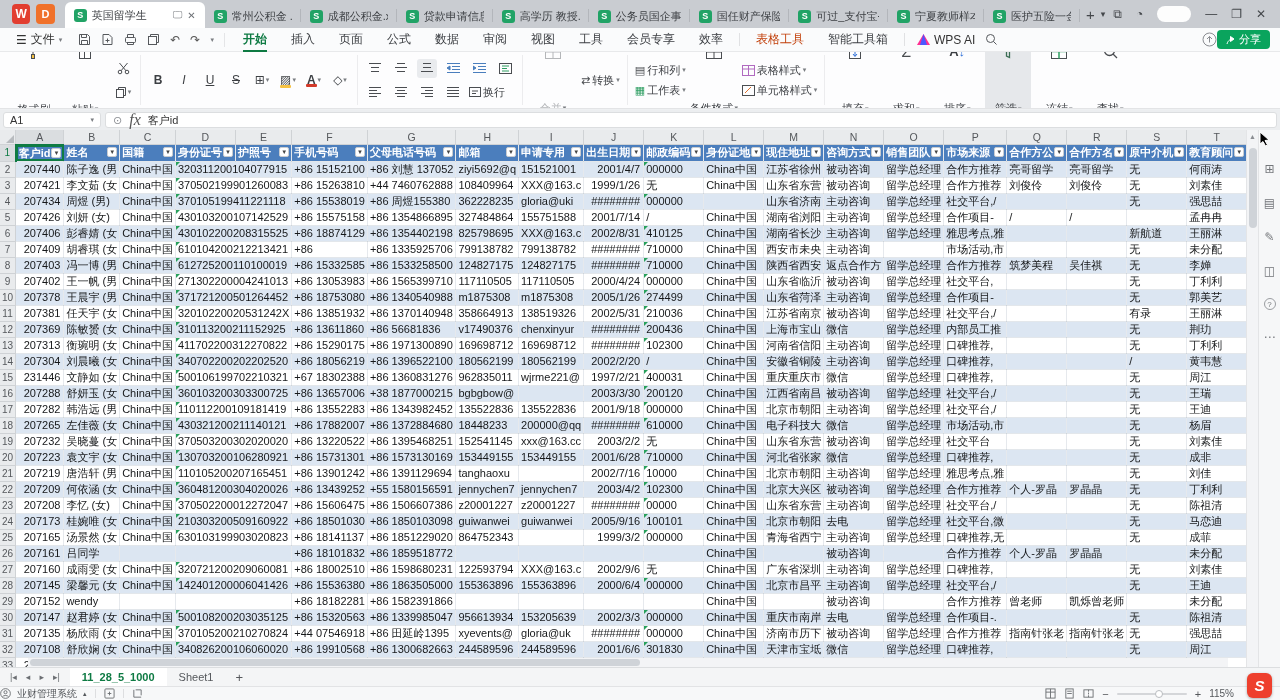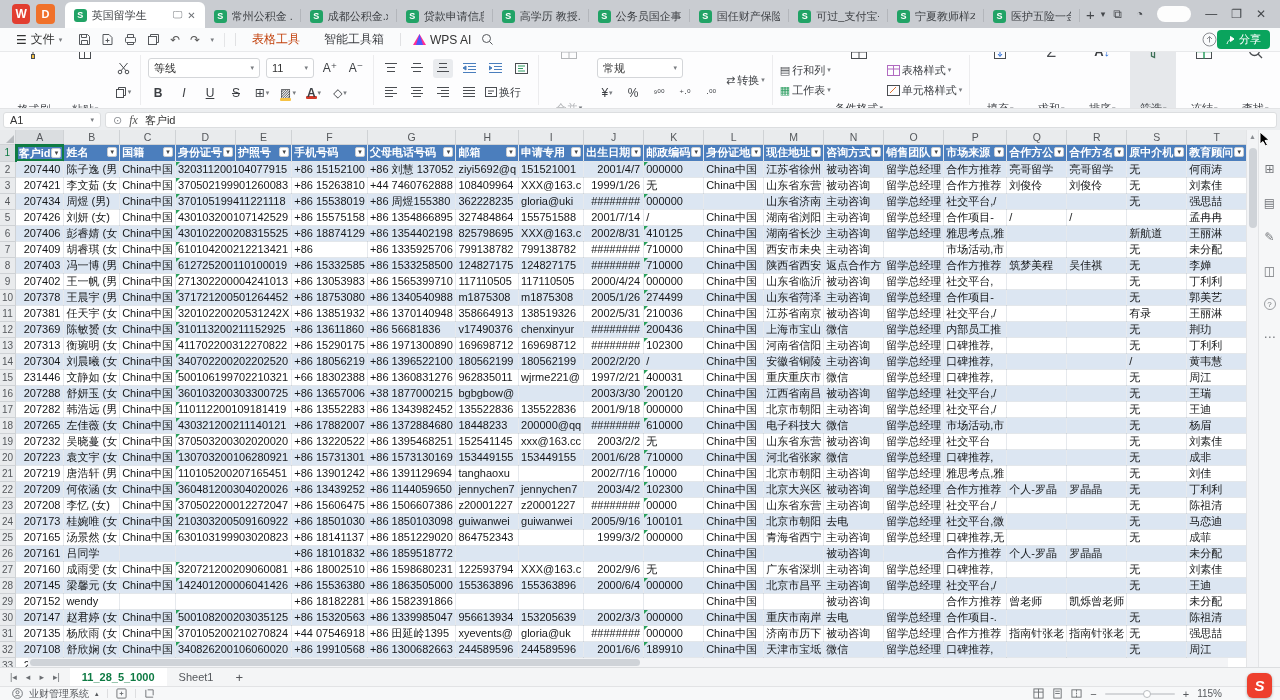--- a/index.html
+++ b/index.html
@@ -49,21 +49,21 @@
   .tbtn{min-width:20px;height:19px;display:flex;align-items:center;justify-content:center;gap:1px;color:#3c3f43;border-radius:3px;font-size:12px;white-space:nowrap;}
   .combo{height:20px;border:1px solid #d4d6d9;border-radius:3px;background:#fff;display:flex;align-items:center;justify-content:space-between;padding:0 5px;font-size:11px;color:#333;}
   .lblbtn{display:flex;align-items:center;gap:2px;font-size:11px;color:#3c3f43;white-space:nowrap;}
   .bold{font-weight:bold;}.ital{font-style:italic;}.und{text-decoration:underline;}.strike{text-decoration:line-through;}
   .fc{position:relative;font-weight:bold;}
   .fc i{position:absolute;left:0;right:0;bottom:-1px;height:3px;border-radius:1px;}
   
   .fbar{position:absolute;left:0;top:110px;width:1280px;height:20px;background:#eceef0;display:flex;align-items:center;gap:4px;padding:0 3px;}
   .namebox{width:98px;height:16px;background:#fff;border:1px solid #dcdee0;border-radius:3px;display:flex;align-items:center;justify-content:space-between;padding:0 6px;font-size:11px;}
   .fmain{flex:1;height:16px;background:#fff;border:1px solid #dcdee0;border-radius:3px;display:flex;align-items:center;gap:7px;padding:0 7px;font-size:11px;}
-  .fx{font-family:"Liberation Serif","DejaVu Serif",serif;font-style:italic;color:#555;font-size:12px;}
+  .fx{font-family:"Liberation Serif","DejaVu Serif",serif;font-style:italic;color:#555;font-size:16px;}
   
   .gridwrap{position:absolute;left:0;top:130px;width:1246px;height:538px;background:#fff;overflow:hidden;}
   table.sheet{border-collapse:collapse;table-layout:fixed;font-size:11px;color:#16181a;}
   .sheet td{height:14.6px;padding:0 2px;white-space:nowrap;overflow:hidden;border-right:1px solid rgba(100,120,145,.16);border-bottom:1px solid rgba(100,120,145,.18);}
   td.colh,td.rowh,td.corner{background:#e9ebed;color:#55585c;text-align:center;font-size:10.5px;border-right:1px solid #cfd2d5;border-bottom:1px solid #cfd2d5;}
   td.colh{height:14px;}
   td.rowh{font-size:10px;}
   td.selh{background:#dadde0;}
   td.colh.selh{border-bottom:2px solid #0e7a43;}
   td.rowh.selh{border-right:2px solid #0e7a43;color:#0e7a43;}
@@ -85,21 +85,21 @@
   
   .sidebar{position:absolute;left:1258px;top:130px;width:22px;height:538px;background:#f6f7f8;border-left:1px solid #e3e4e6;display:flex;flex-direction:column;align-items:center;gap:20px;padding-top:32px;color:#73767a;font-size:12px;}
   .cursor{position:absolute;left:1259px;top:131px;z-index:50;}
   
   .sheetbar{position:absolute;left:0;top:667px;width:1280px;height:19px;background:#f4f5f6;border-top:1px solid #dcdee0;display:flex;align-items:center;font-size:11px;color:#55585c;}
   .snav{display:flex;gap:9px;padding:0 10px;font-size:9px;color:#6b6e72;}
   .stab{height:19px;display:flex;align-items:center;padding:0 12px;}
   .stab.active{background:#fff;color:#0e7a43;font-weight:bold;}
   .saddtab{padding:0 10px;font-size:13px;color:#55585c;}
   
-  .statusbar{position:absolute;left:0;top:686px;width:1280px;height:14px;background:#f7f8f9;border-top:1px solid #e2e3e5;display:flex;align-items:center;font-size:10px;color:#55585c;padding:0 12px;}
+  .statusbar{position:absolute;left:0;top:686px;width:1280px;height:14px;background:#f7f8f9;border-top:1px solid #e2e3e5;display:flex;align-items:center;font-size:10px;color:#55585c;padding:0 0;}
   .statusbar .grp{display:flex;align-items:center;gap:6px;}
   .statusbar .sep{width:1px;height:9px;background:#dddee0;margin:0 8px;}
   .statusright{margin-left:auto;display:flex;align-items:center;gap:8px;padding-right:46px;}
   .slider{width:70px;height:2px;background:#d4d6d9;border-radius:1px;position:relative;}
   .slider i{position:absolute;left:38px;top:-3px;width:8px;height:8px;background:#fff;border:1px solid #b9bcc0;border-radius:50%;}
   .stamp{position:absolute;right:8px;bottom:2px;width:25px;height:25px;border-radius:6px;background:#ee3f2d;color:#fff;font-weight:bold;font-size:15px;display:flex;align-items:center;justify-content:center;box-shadow:0 1px 3px rgba(0,0,0,.3);z-index:60;font-style:italic;}
 </style>
 </head>
 <body>
 
@@ -182,20 +182,32 @@
         <path d="M3.5 4.5v-3h6v3M3.5 9.5v2h6v-2"></path>
       </svg>
     <svg width="13" height="13" viewBox="0 0 13 13" fill="none" stroke="#55585c">
         <rect x="1.5" y="3.5" width="8" height="8"></rect>
         <path d="M3.5 3.5v-2h8v8h-2"></path>
       </svg>
     <span class="u">↶</span>
     <span class="u">↷</span>
     <span class="chev">▾</span>
   </div>
+  <div class="mtabs">
+      <div class="mtab active">开始</div>
+      <div class="mtab">插入</div>
+      <div class="mtab">页面</div>
+      <div class="mtab">公式</div>
+      <div class="mtab">数据</div>
+      <div class="mtab">审阅</div>
+      <div class="mtab">视图</div>
+      <div class="mtab">工具</div>
+      <div class="mtab">会员专享</div>
+      <div class="mtab">效率</div>
+    </div>
   <div class="mdiv"></div>
   <div class="mtab green">表格工具</div>
   <div class="mtab">智能工具箱</div>
   <div class="mdiv"></div>
   <div class="wpsai">
     <svg width="13" height="11" viewBox="0 0 13 11">
         <polygon points="6.5,0 13,11 0,11" fill="#ff2e92"></polygon>
         <polygon points="6.5,0 10,11 3,11" fill="#4c57ff"></polygon>
       </svg>
     <span>WPS AI</span>
@@ -256,32 +268,20 @@
             <path d="M3.5 3.5v-2h7v8h-2"></path>
           </svg>
         <span class="chev">▾</span>
       </span>
     </div>
   </div>
 
   <div class="rgroup">
     <div class="vstack">
       <div class="hrow">
-        <div class="combo" style="width:112px">
-            <span>等线</span>
-            <span class="chev">▾</span>
-          </div>
-        <div class="combo" style="width:48px">
-            <span>11</span>
-            <span class="chev">▾</span>
-          </div>
-        <span class="tbtn">A⁺</span>
-        <span class="tbtn">A⁻</span>
-      </div>
-      <div class="hrow">
         <span class="tbtn bold">B</span>
         <span class="tbtn ital">I</span>
         <span class="tbtn und">U</span>
         <span class="tbtn strike">S</span>
         <span class="tbtn">
             <span>⊞</span>
             <span class="chev">▾</span>
           </span>
         <span class="tbtn fc">
             <span style="position:relative">▨<i style="background:#f6c244"></i></span>
@@ -372,36 +372,20 @@
   <div class="rgroup">
     <div class="bigbtn dis">
       <svg width="16" height="14" viewBox="0 0 16 14" fill="none" stroke="#b4b6b9">
           <rect x=".5" y=".5" width="15" height="13"></rect>
           <path d="M8 .5v13M.5 7h15"></path>
         </svg>
       <span class="cap">
           <span>合并</span>
           <span class="chev">▾</span>
         </span>
-    </div>
-    <div class="vstack">
-      <div class="combo" style="width:86px">
-          <span>常规</span>
-          <span class="chev">▾</span>
-        </div>
-      <div class="hrow">
-        <span class="tbtn">
-            <span>¥</span>
-            <span class="chev">▾</span>
-          </span>
-        <span class="tbtn">%</span>
-        <span class="tbtn" style="font-size:9px">⁹⁰⁰</span>
-        <span class="tbtn" style="font-size:9px">⁺·⁰</span>
-        <span class="tbtn" style="font-size:9px">·⁰⁰</span>
-      </div>
     </div>
     <div class="vstack">
       <span class="lblbtn">
           <span style="color:#4a4d51">⇄</span>
           <span>转换</span>
           <span class="chev">▾</span>
         </span>
     </div>
   </div>
 
@@ -876,21 +860,21 @@
             <td class="cell band"></td>
             <td class="cell band">/</td>
             <td class="cell band">黄韦慧</td>
           </tr>
           <tr>
             <td class="rowh">15</td>
             <td class="cell ar">231446</td>
             <td class="cell">文静如 (女</td>
             <td class="cell">China中国</td>
             <td colspan="2" class="cell tri">500106199702210321</td>
-            <td class="cell">+66 18302388</td>
+            <td class="cell">+67 18302388</td>
             <td class="cell">+86 1360831276</td>
             <td class="cell">962835011</td>
             <td class="cell">wjrme221@</td>
             <td class="cell ar">1997/2/21</td>
             <td class="cell tri">400031</td>
             <td class="cell">China中国</td>
             <td class="cell">重庆重庆市</td>
             <td class="cell">微信</td>
             <td class="cell">留学总经理</td>
             <td class="cell">口碑推荐,</td>
@@ -1031,21 +1015,21 @@
             <td class="cell">无</td>
             <td class="cell">刘佳</td>
           </tr>
           <tr>
             <td class="rowh">22</td>
             <td class="cell band ar">207209</td>
             <td class="cell band">何依涵 (女</td>
             <td class="cell band">China中国</td>
             <td colspan="2" class="cell band tri">360481200304020026</td>
             <td class="cell band">+86 13439252</td>
-            <td class="cell band">+86 1144059650</td>
+            <td class="cell band">+55 1580156591</td>
             <td class="cell band">jennychen7</td>
             <td class="cell band">jennychen7</td>
             <td class="cell band ar">2003/4/2</td>
             <td class="cell band tri">102300</td>
             <td class="cell band">China中国</td>
             <td class="cell band">北京大兴区</td>
             <td class="cell band">被动咨询</td>
             <td class="cell band">留学总经理</td>
             <td class="cell band">合作方推荐</td>
             <td class="cell band">个人-罗晶</td>
@@ -1255,21 +1239,21 @@
             <td class="rowh">32</td>
             <td class="cell band ar">207108</td>
             <td class="cell band">舒欣娴 (女</td>
             <td class="cell band">China中国</td>
             <td colspan="2" class="cell band tri">340826200106060020</td>
             <td class="cell band">+86 19910568</td>
             <td class="cell band">+86 1300682663</td>
             <td class="cell band">244589596</td>
             <td class="cell band">244589596</td>
             <td class="cell band ar">2001/6/6</td>
-            <td class="cell band tri">189910</td>
+            <td class="cell band tri">301830</td>
             <td class="cell band">China中国</td>
             <td class="cell band">天津市宝坻</td>
             <td class="cell band">微信</td>
             <td class="cell band">留学总经理</td>
             <td class="cell band">口碑推荐,</td>
             <td class="cell band"></td>
             <td class="cell band"></td>
             <td class="cell band">无</td>
             <td class="cell band">周江</td>
           </tr>

